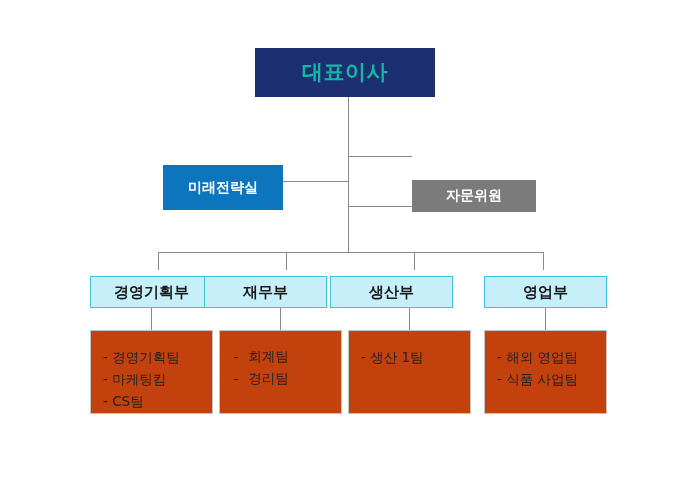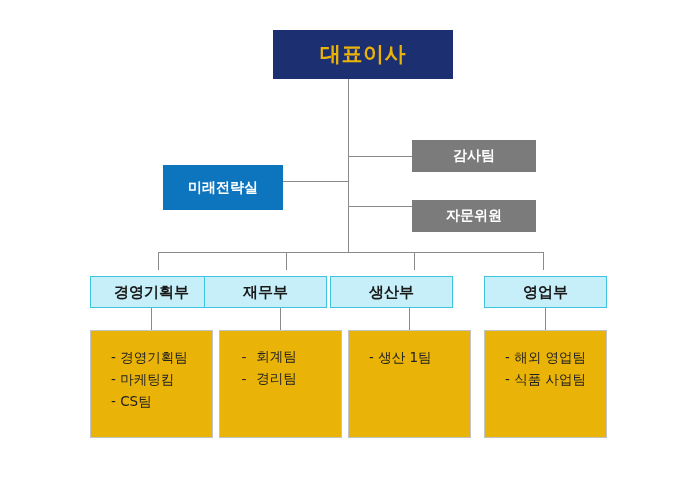--- a/index.html
+++ b/index.html
@@ -22,42 +22,41 @@
     display: flex;
     align-items: center;
     justify-content: center;
     box-sizing: border-box;
     text-align: center;
     line-height: 1.1;
   }
   
   .node-ceo {
     left: 255px;
-    top: 30px;
+    top: 48px;
     width: 180px;
     height: 49px;
     background: #1c2f70;
-    color: #eab308;
+    color: #14b8a6;
     font-size: 21px;
     font-weight: bold;
     letter-spacing: 0.5px;
-    margin-left: 18px;
   }
   
   .node-gray {
     left: 412px;
     width: 124px;
     height: 32px;
     background: #7b7b7b;
     color: #ffffff;
     font-size: 14px;
     font-weight: bold;
   }
   .node-audit { top: 140px; }
-  .node-advisory { top: 200px; }
+  .node-advisory { top: 180px; }
   
   .node-strategy {
     left: 163px;
     top: 165px;
     width: 120px;
     height: 45px;
     background: #0d74be;
     color: #ffffff;
     font-size: 14px;
     font-weight: bold;
@@ -69,25 +68,25 @@
     background: #c6eff9;
     border: 1px solid #3fc3e0;
     color: #1a1a1a;
     font-size: 15px;
     font-weight: bold;
     margin-top: 6px;
   }
   
   .node-teams {
     top: 330px;
-    height: 108px;
-    background: #eab308;
+    height: 84px;
+    background: #c2410c;
     border: 1px solid #c3c3c3;
     display: block;
-    padding: 16px 0 0 20px;
+    padding: 16px 0 0 12px;
     text-align: left;
   }
   .team-item {
     font-size: 13.5px;
     color: #222222;
     line-height: 1.62;
     white-space: nowrap;
   }
   
   .line {
@@ -119,23 +118,20 @@
 
   <div class="line line-v" style="left:151px; top:302px; height:28px;"></div>
   <div class="line line-v" style="left:280px; top:302px; height:28px;"></div>
   <div class="line line-v" style="left:409px; top:302px; height:28px;"></div>
   <div class="line line-v" style="left:545px; top:302px; height:28px;"></div>
 
   <div class="node node-ceo">
     <span>대표이사</span>
   </div>
 
-  <div class="node node-gray node-audit">
-    <span>감사팀</span>
-  </div>
 
   <div class="node node-gray node-advisory">
     <span>자문위원</span>
   </div>
 
   <div class="node node-strategy">
     <span>미래전략실</span>
   </div>
 
   <div class="node node-dept" style="left:90px; width:123px;">

